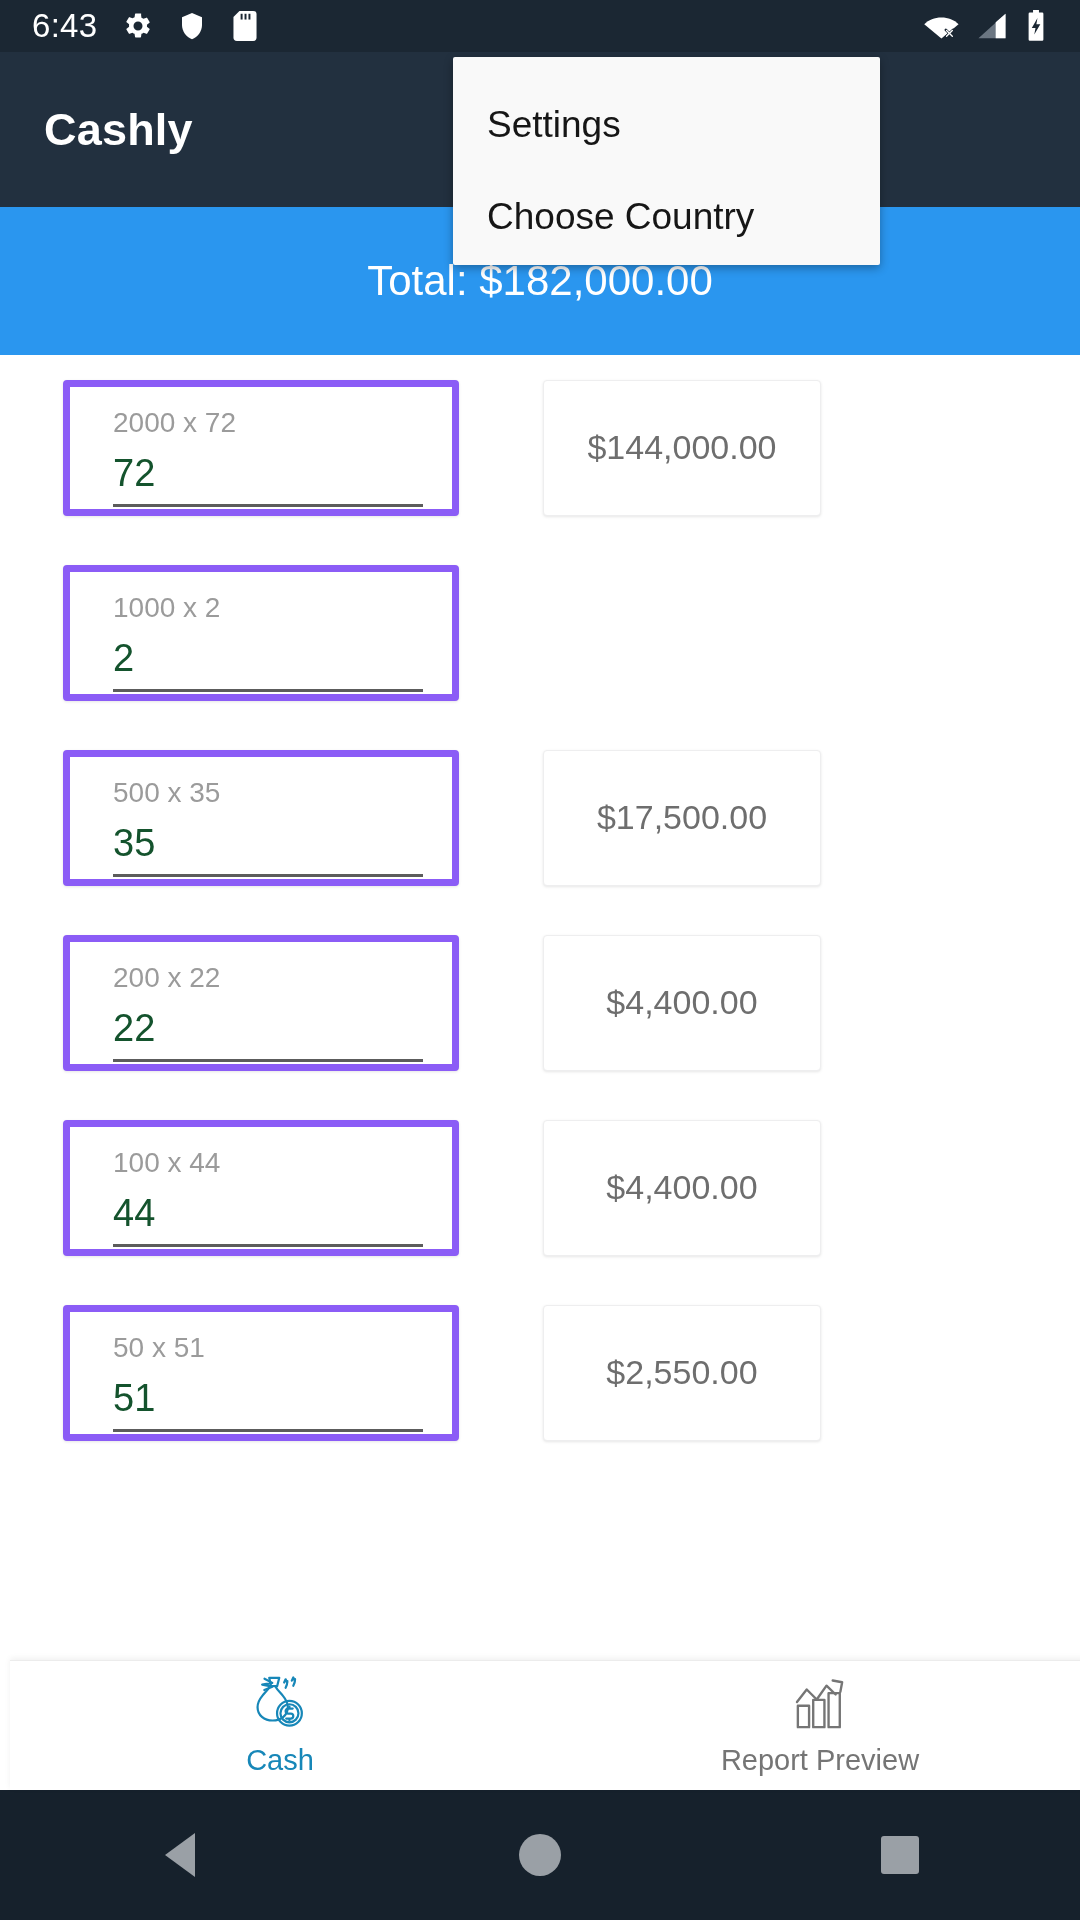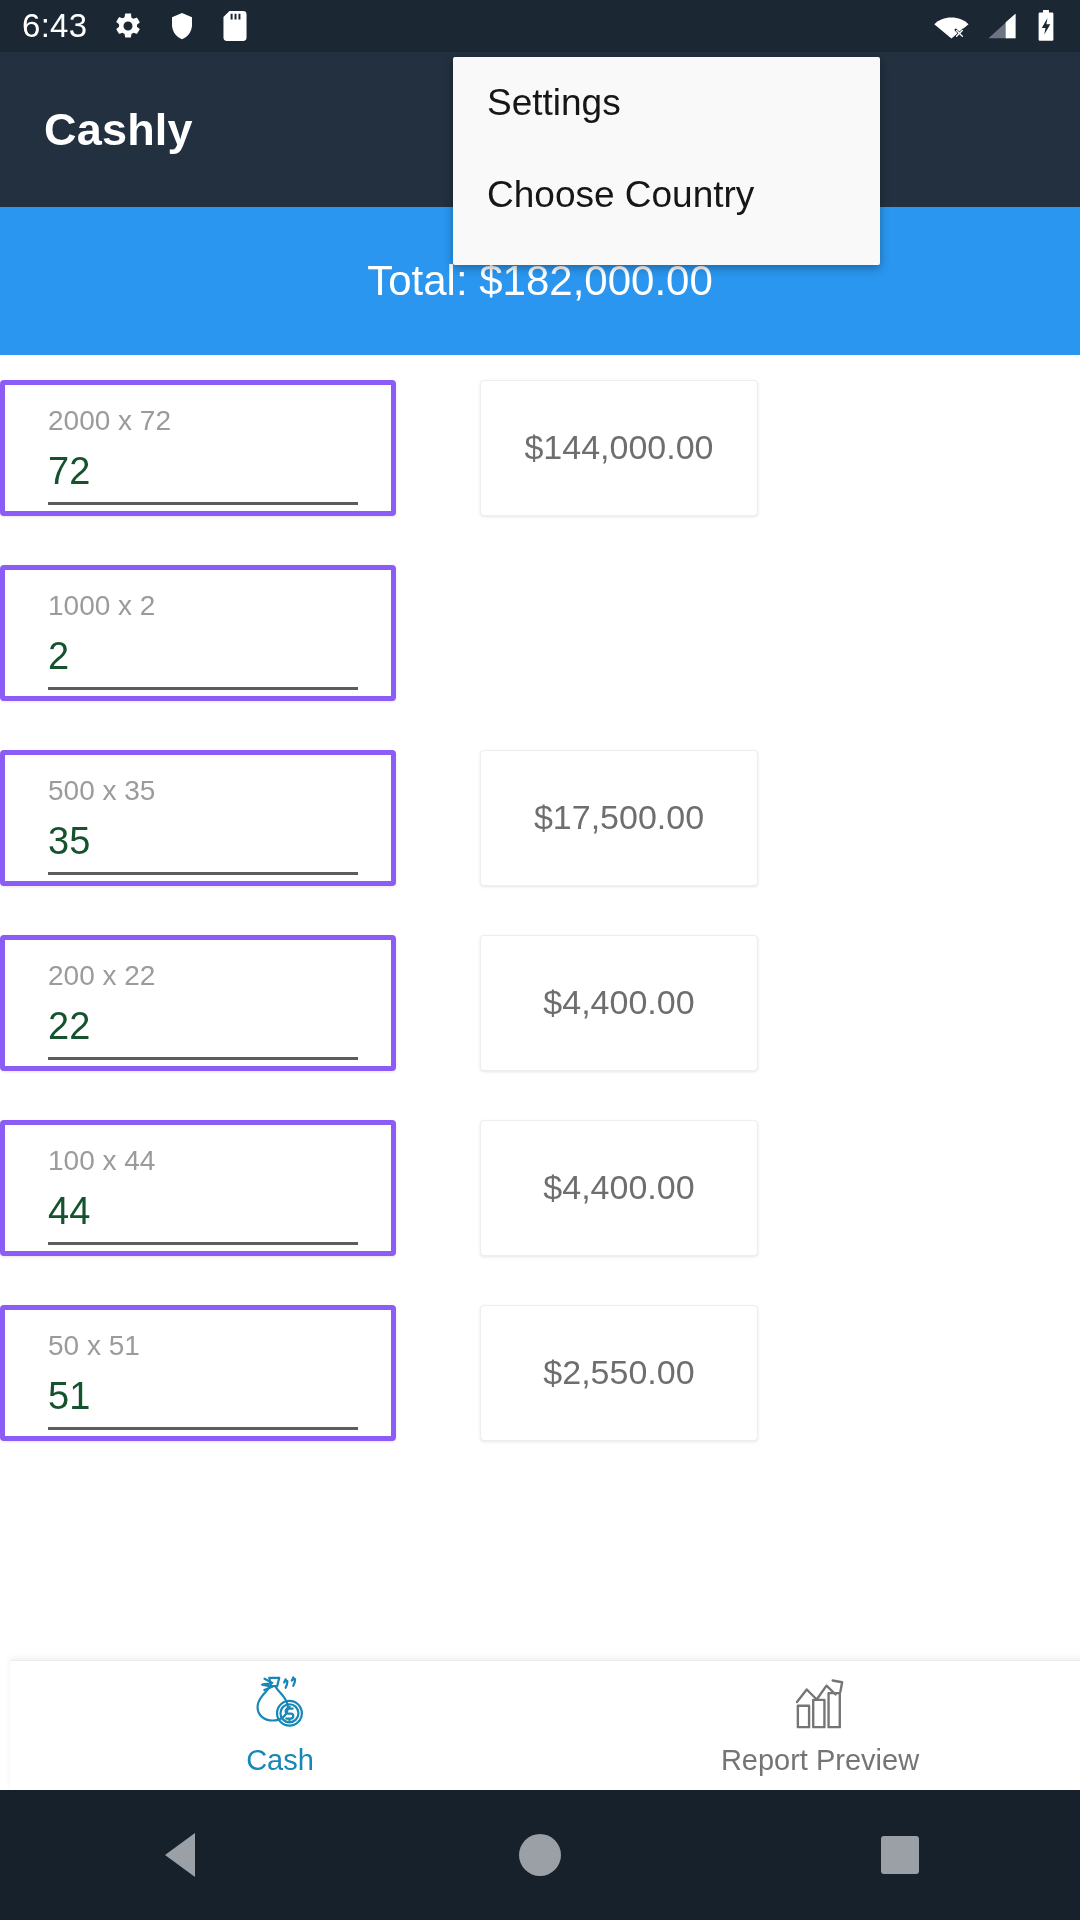--- a/index.html
+++ b/index.html
@@ -8,21 +8,21 @@
     font-family:"Liberation Sans", sans-serif;
     background:#ffffff;
     overflow:hidden;
     position:relative;
   }
 
   
   #status-bar {
     position:absolute; top:0; left:0; width:1080px; height:52px;
     background:#1b2733; display:flex; align-items:center;
-    padding:0 22px;
+    padding:0 32px;
   }
   #status-bar .clock {
     color:#ffffff; font-size:33px; letter-spacing:.3px; font-weight:400;
     margin-right:26px;
   }
   .sb-icon { margin-right:24px; display:flex; align-items:center; }
   .sb-right { margin-left:auto; display:flex; align-items:center; }
   .sb-right .sb-icon { margin-right:0; margin-left:16px; }
 
   
@@ -48,22 +48,22 @@
   
   #list-area {
     position:absolute; top:355px; left:0; width:1080px; height:1305px;
     background:#ffffff; overflow:hidden;
   }
   .row {
     position:relative; height:185px; display:flex; align-items:center;
   }
   .input-card {
     position:relative;
-    width:396px; height:136px;
-    background:#ffffff; border:5px solid #8b5cf6; border-radius:4px;
+    margin-left:63px; width:396px; height:136px;
+    background:#ffffff; border:7px solid #8b5cf6; border-radius:4px;
     box-shadow:0 1px 3px rgba(0,0,0,.10);
     padding:18px 20px 0 43px;
   }
   .input-card .hint {
     color:#9b9b9b; font-size:28px; line-height:36px; font-weight:400;
   }
   .input-card .field {
     margin-top:8px; position:relative; width:310px;
   }
   .input-card .value {
@@ -81,21 +81,21 @@
   }
   .value-card .amount {
     color:#6e6e6e; font-size:34px; font-weight:400; white-space:nowrap;
   }
 
   
   #dropdown-menu {
     position:absolute; top:57px; left:453px; width:427px; height:208px;
     background:#f9f9f9; border-radius:2px;
     box-shadow:0 3px 10px rgba(0,0,0,.32);
-    z-index:40; 
+    z-index:40; padding-top:22px;
   }
   .menu-item {
     height:92px; display:flex; align-items:center; padding-left:34px;
     color:#161616; font-size:37px; font-weight:400;
   }
 
   
   #bottom-nav {
     position:absolute; left:10px; bottom:130px; width:1080px; height:130px;
     background:#ffffff; border-top:1px solid #ececec;

